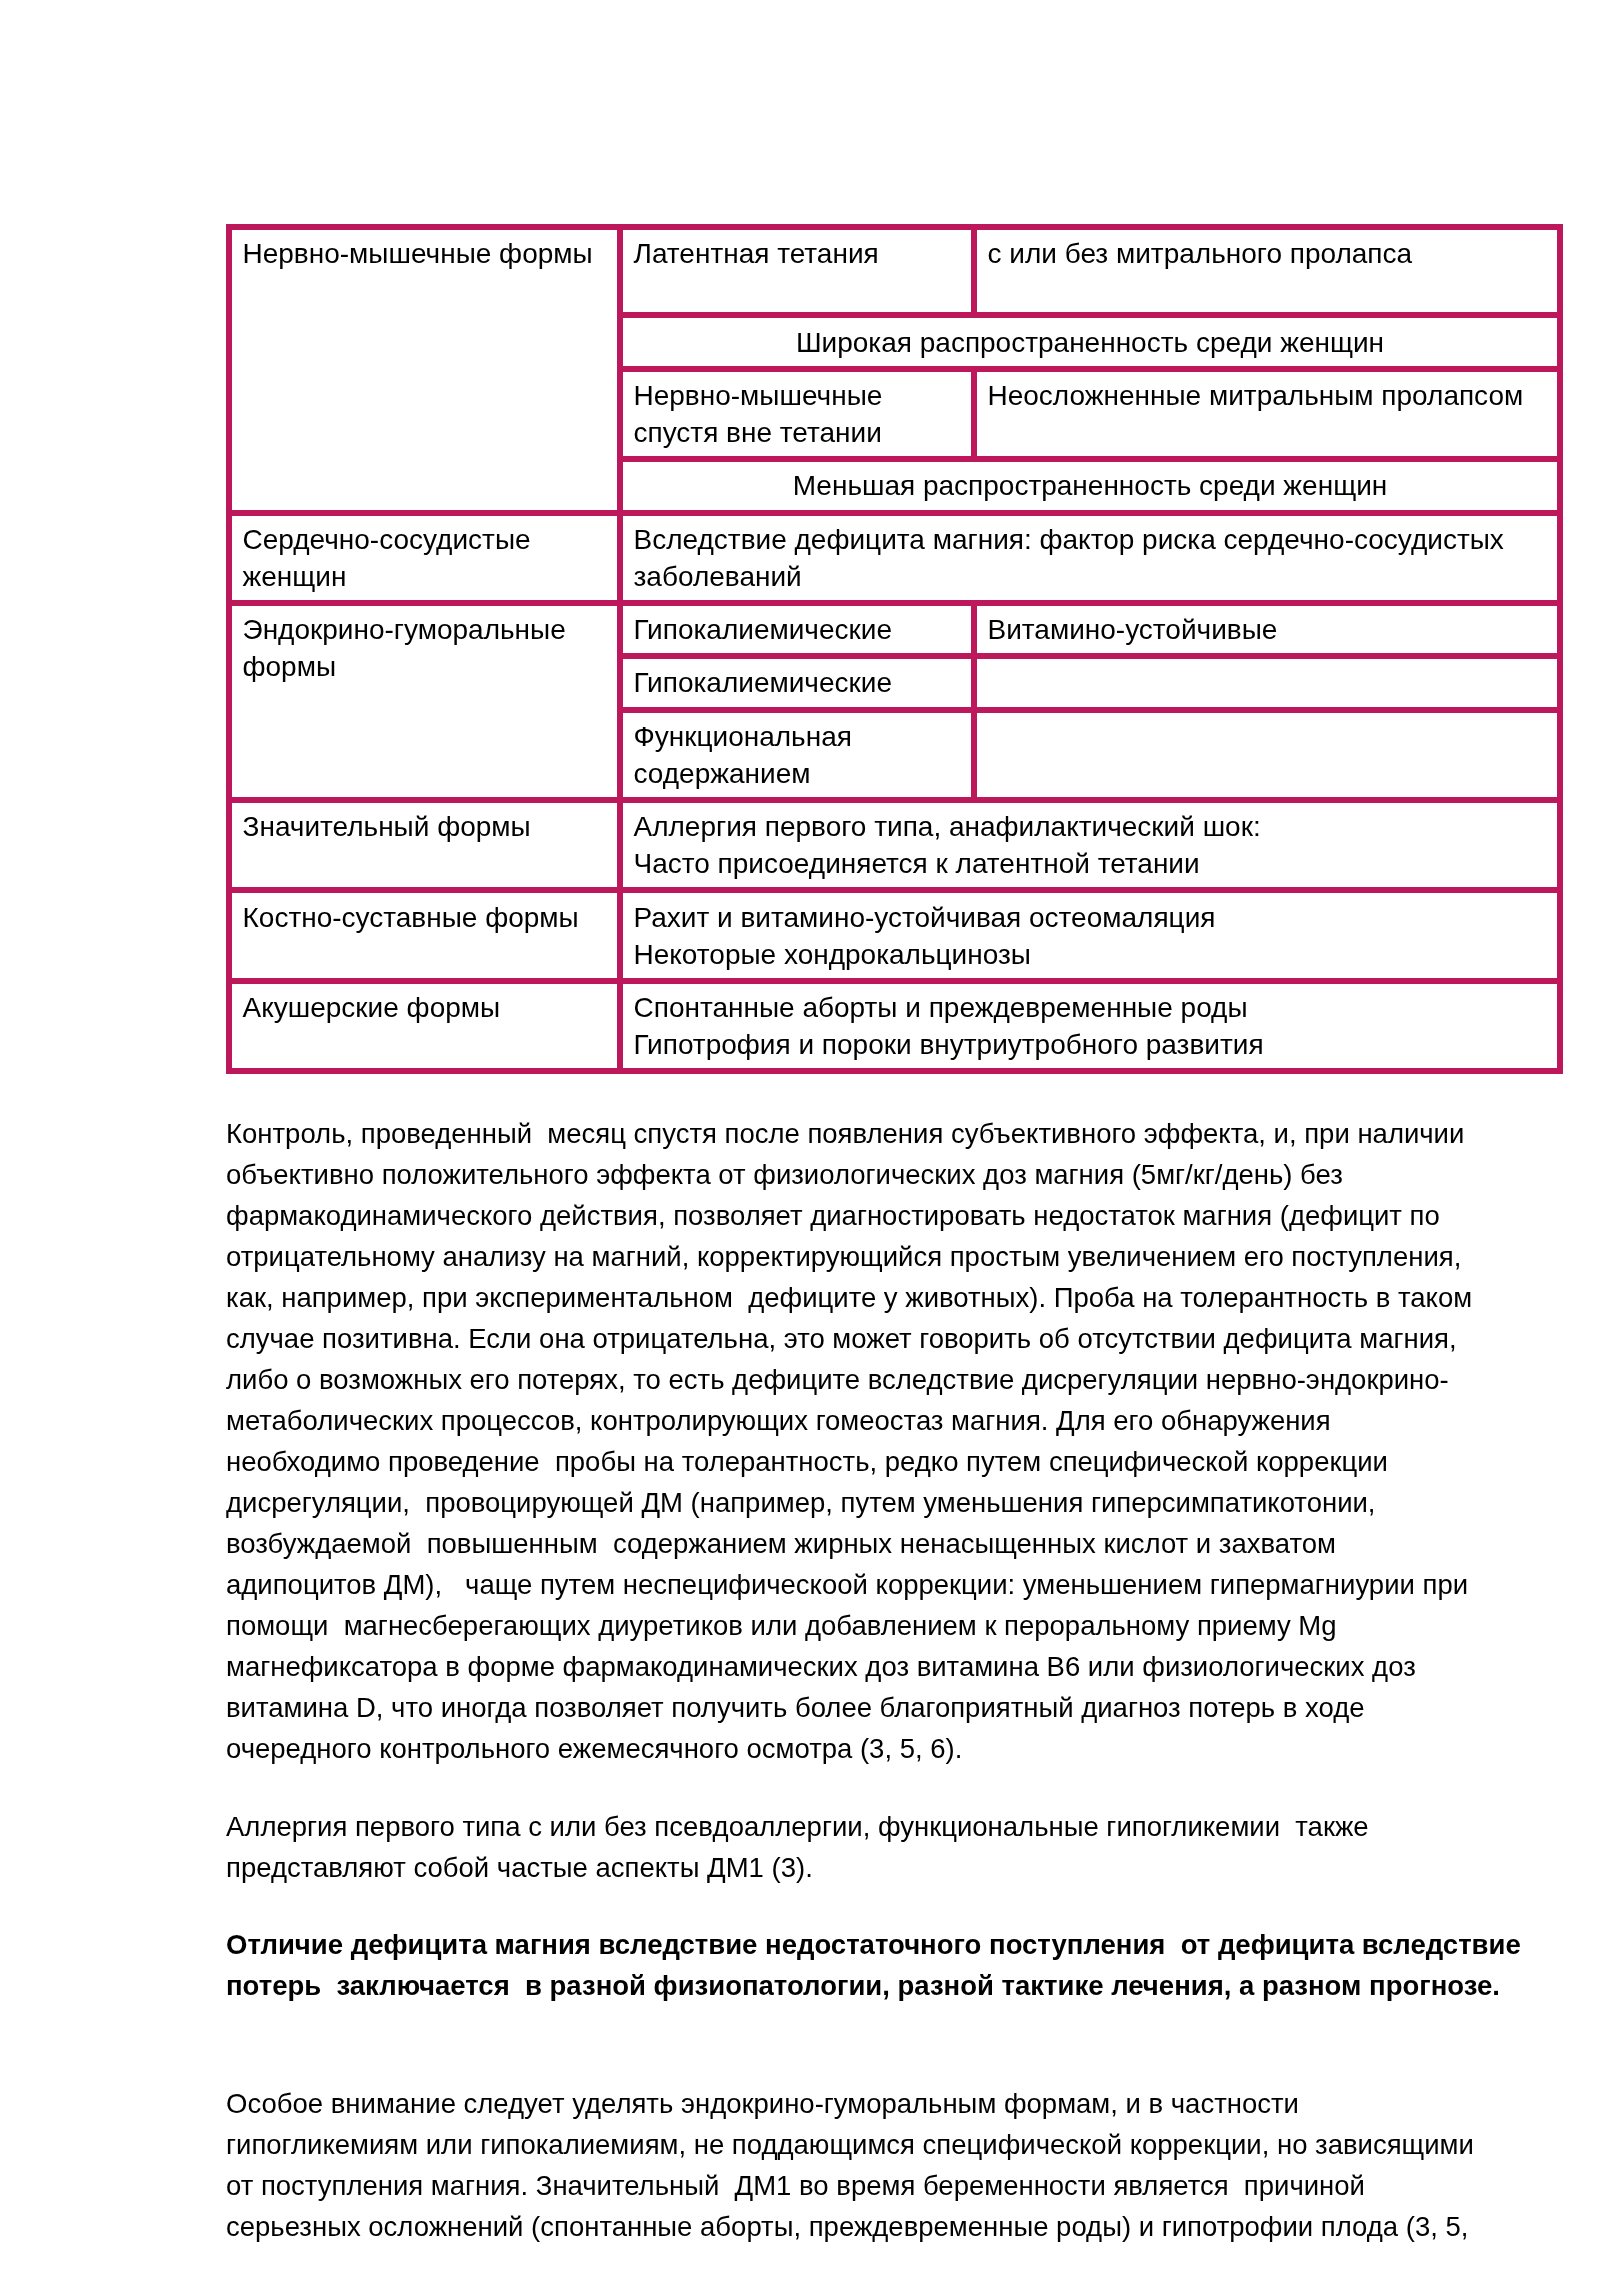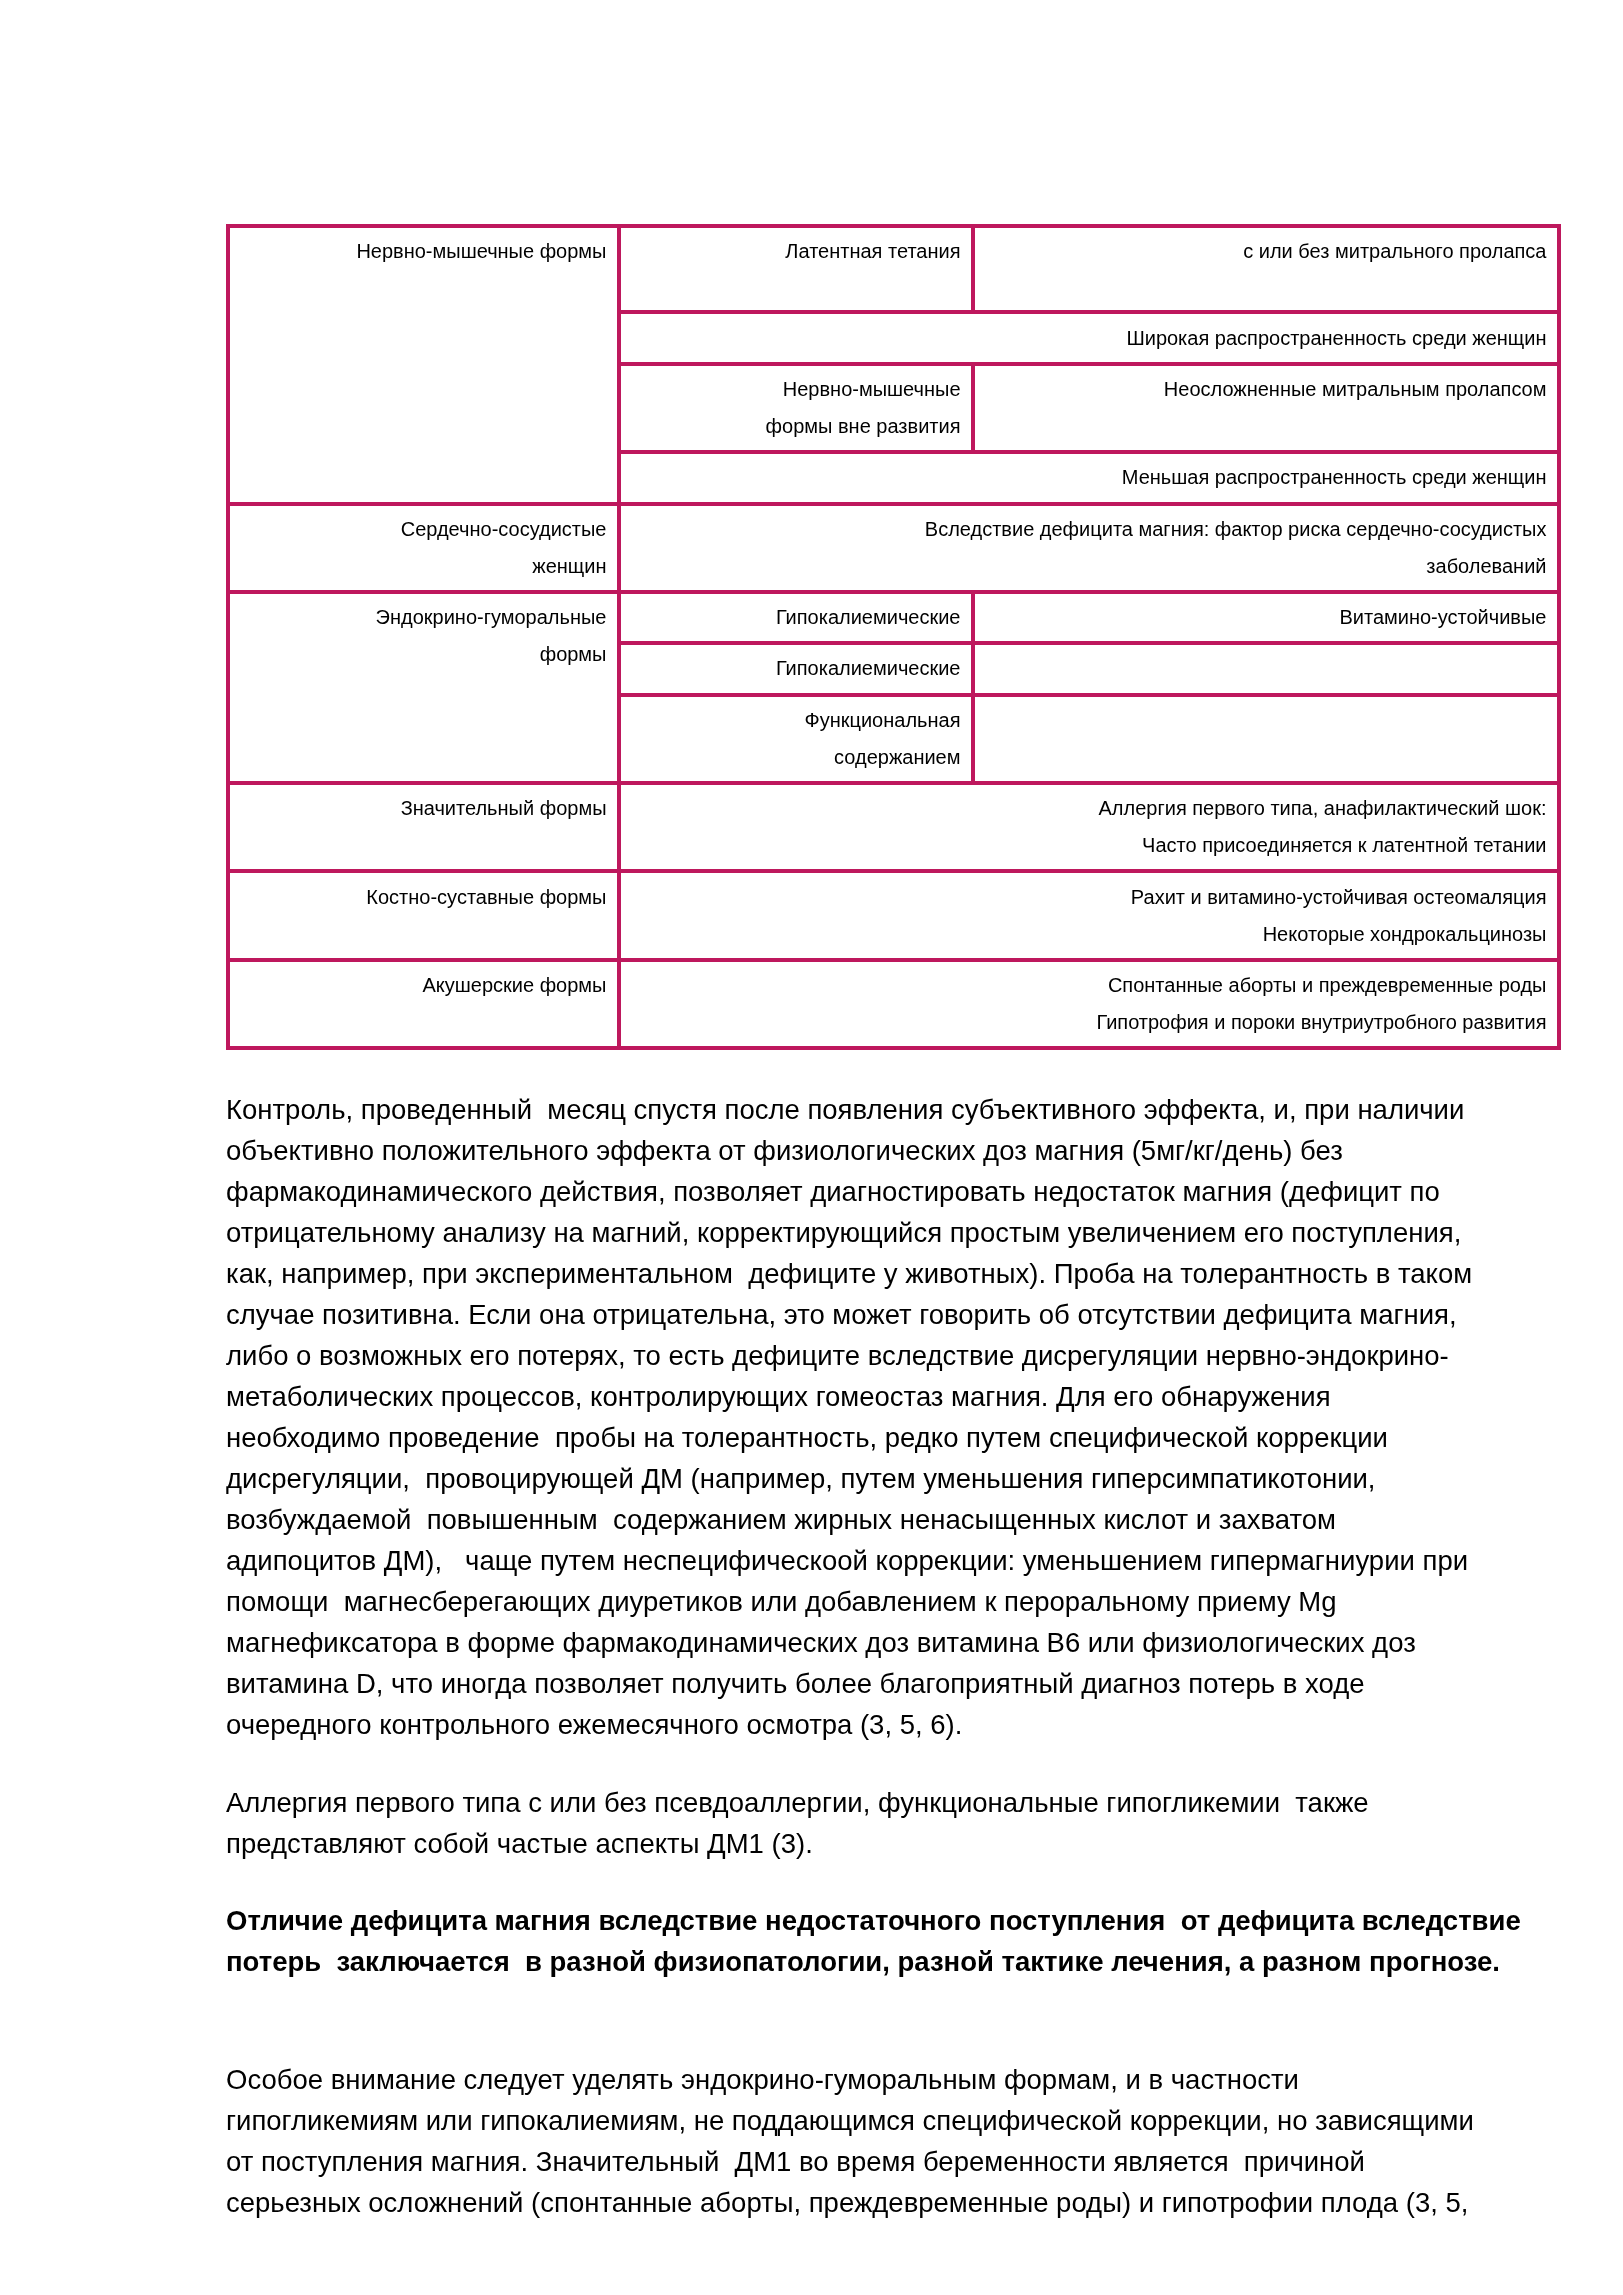--- a/index.html
+++ b/index.html
@@ -21,28 +21,27 @@
     height: 2295px;
     padding: 224px 0 0 226px;
   }
   table.classification {
     border-collapse: collapse;
     table-layout: fixed;
     width: 1332px;
     border: 3.3px solid #000;
   }
   table.classification td {
-    border: 4px solid #be185d;
+    border: 6px solid #be185d;
     vertical-align: top;
     padding: 5.2px 10.5px;
-    font-size: 20px;
+    font-size: 28px;
     line-height: 37px;
     white-space: pre-line;
     overflow: hidden;
-    text-align: right;
   }
   tr.thick td { border-top-width: 4.6px; }
   td.tall { height: 72px; margin-left: 24px; }
   td.center { text-align: center; }
   .para {
     width: 1400px;
     margin: 0;
     font-size: 27.5px;
     line-height: 41px;
     white-space: pre-wrap;
@@ -68,21 +67,21 @@
       <tr>
         <td rowspan="4">Нервно-мышечные формы</td>
         <td class="tall">Латентная тетания</td>
         <td class="tall">с или без митрального пролапса</td>
       </tr>
       <tr>
         <td colspan="2" class="center">Широкая распространенность среди женщин</td>
       </tr>
       <tr>
         <td>Нервно-мышечные
-формы вне развития</td>
+спустя вне тетании</td>
         <td>Неосложненные митральным пролапсом</td>
       </tr>
       <tr>
         <td colspan="2" class="center">Меньшая распространенность среди женщин</td>
       </tr>
       <tr class="thick">
         <td>Сердечно-сосудистые
 женщин</td>
         <td colspan="2">Вследствие дефицита магния: фактор риска сердечно-сосудистых
 заболеваний</td>

